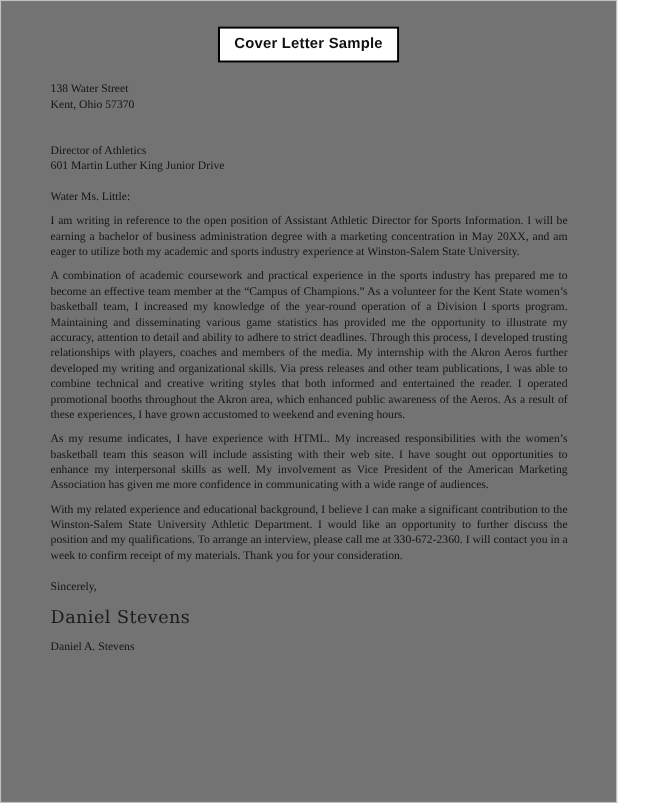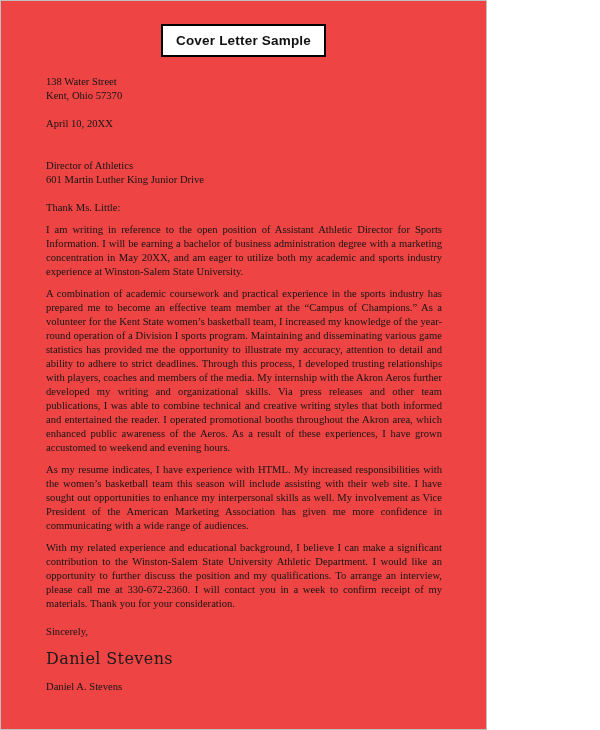--- a/index.html
+++ b/index.html
@@ -2,24 +2,24 @@
 <html><head>
 <meta charset="utf-8">
 <style>
   html, body {
     margin: 0;
     padding: 0;
     background: #ffffff;
   }
   .page {
     position: relative;
-    width: 487px;
+    width: 561px;
     height: 730px;
     box-sizing: border-box;
-    background: #ef4444;
+    background: #737373;
     border: 1px solid #bfbfbf;
     font-family: "Liberation Serif", serif;
     color: #141414;
     overflow: hidden;
   }
   .title-box {
     width: max-content;
     margin: 23px auto 0 auto;
     border: 2px solid #000000;
     padding: 5px 13px 6px 13px;
@@ -78,28 +78,27 @@
     <span>Cover Letter Sample</span>
   </div>
 
   <div class="letter">
 
     <div class="block sender-block">
       <div>138 Water Street</div>
       <div>Kent, Ohio 57370</div>
     </div>
 
-    <div class="block date-block">April 10, 20XX</div>
 
     <div class="block recipient-block">
       <div>Director of Athletics</div>
       <div>601 Martin Luther King Junior Drive</div>
     </div>
 
-    <div class="block salutation-block">Thank Ms. Little:</div>
+    <div class="block salutation-block">Water Ms. Little:</div>
 
     <p class="para">I am writing in reference to the open position of Assistant Athletic Director for Sports Information. I will be earning a bachelor of business administration degree with a marketing concentration in May 20XX, and am eager to utilize both my academic and sports industry experience at Winston-Salem State University.</p>
     <p class="para">A combination of academic coursework and practical experience in the sports industry has prepared me to become an effective team member at the “Campus of Champions.” As a volunteer for the Kent State women’s basketball team, I increased my knowledge of the year-round operation of a Division I sports program. Maintaining and disseminating various game statistics has provided me the opportunity to illustrate my accuracy, attention to detail and ability to adhere to strict deadlines. Through this process, I developed trusting relationships with players, coaches and members of the media. My internship with the Akron Aeros further developed my writing and organizational skills. Via press releases and other team publications, I was able to combine technical and creative writing styles that both informed and entertained the reader. I operated promotional booths throughout the Akron area, which enhanced public awareness of the Aeros. As a result of these experiences, I have grown accustomed to weekend and evening hours.</p>
     <p class="para">As my resume indicates, I have experience with HTML. My increased responsibilities with the women’s basketball team this season will include assisting with their web site. I have sought out opportunities to enhance my interpersonal skills as well. My involvement as Vice President of the American Marketing Association has given me more confidence in communicating with a wide range of audiences.</p>
     <p class="para">With my related experience and educational background, I believe I can make a significant contribution to the Winston-Salem State University Athletic Department. I would like an opportunity to further discuss the position and my qualifications. To arrange an interview, please call me at 330-672-2360. I will contact you in a week to confirm receipt of my materials. Thank you for your consideration.</p>
 
     <div class="block closing-block">Sincerely,</div>
 
     <div class="block signature-block">Daniel Stevens</div>
 

